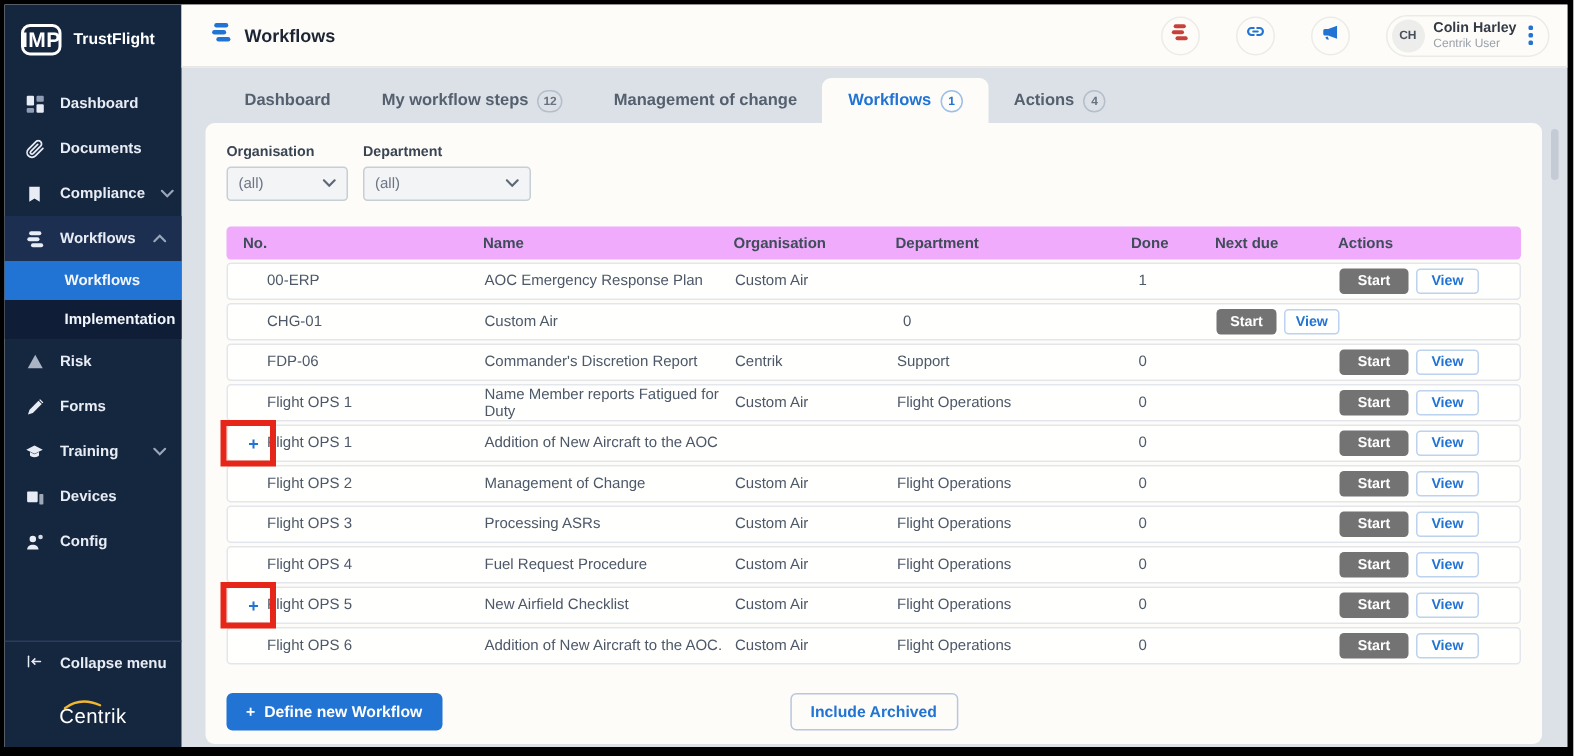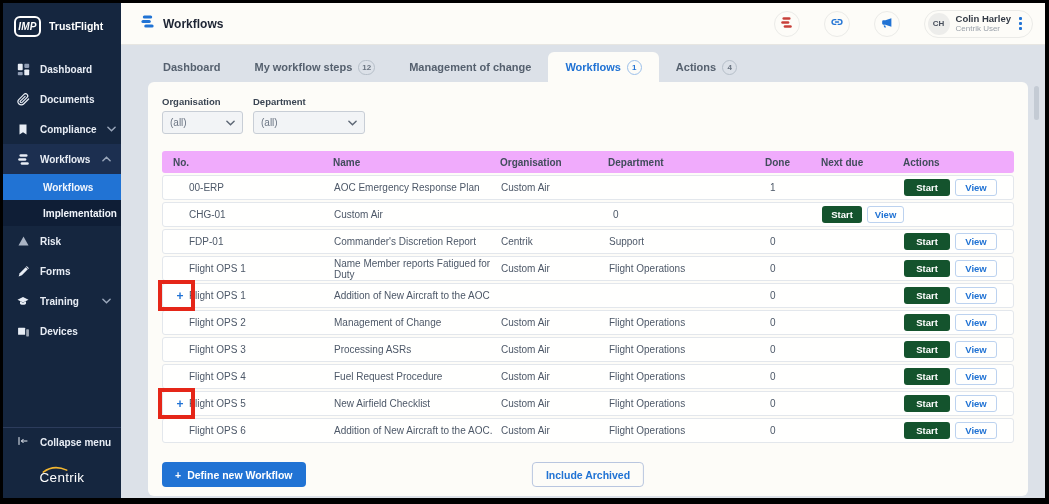--- a/index.html
+++ b/index.html
@@ -2,21 +2,21 @@
 <html><head>
 <meta charset="utf-8">
 <style>
   * { box-sizing: border-box; margin: 0; padding: 0; }
   body { width: 1049px; height: 504px; font-family: "Liberation Sans", sans-serif; background:#fff; }
   .frame { width:1049px; height:504px; border:3px solid #000; border-right-width:4px; border-bottom-width:6px; display:flex; background:#dce1e8; overflow:hidden; }
 
   
   .sidebar { width:118px; flex-shrink:0; background:#15263f; color:#e8edf5; display:flex; flex-direction:column; }
   .logo-row { height:46px; display:flex; align-items:center; gap:8px; padding-left:11px; flex-shrink:0; }
-  .logo-box { width:27px; height:21px; border:2px solid #fff; border-radius:6px; display:flex; align-items:center; justify-content:center; font-size:10px; font-weight:700; color:#fff; letter-spacing:.3px;font-style:italic; }
+  .logo-box { width:27px; height:21px; border:2px solid #fff; border-radius:6px; display:flex; align-items:center; justify-content:center; font-size:14px; font-weight:700; color:#fff; letter-spacing:.3px; }
   .brand-name { font-size:10.5px; font-weight:700; color:#fff; }
   .nav { display:flex; flex-direction:column; margin-top:5px; }
   .nav-item { height:30px; display:flex; align-items:center; gap:10px; padding:0 9px 0 13px; font-size:10px; font-weight:600; color:#e8edf5; }
   .nav-item .ic { width:14px; height:14px; display:flex; align-items:center; justify-content:center; flex-shrink:0; }
   .nav-item .lbl { flex:1; }
   .nav-item .chev { width:10px; display:flex; }
   .nav-item.parent-open { background:#1c2f50; }
   .sub-item { height:26px; display:flex; align-items:center; padding-left:40px; font-size:10px; font-weight:600; color:#f2f6fc; }
   .sub-item.active { background:#2173d4; }
   .sub-item.alt { background:#0f1e36; }
@@ -41,39 +41,39 @@
   .kebab { display:flex; flex-direction:column; gap:2px; padding:2px 2px; }
   .kebab i { width:3px; height:3px; background:#2173d4; border-radius:1px; display:block; }
 
   .content { flex:1; position:relative; padding-top:7px; }
   .tabs { display:flex; margin-left:25px; height:30px; }
   .tab { display:inline-flex; align-items:center; gap:6px; padding:0 17px; font-size:11px; font-weight:700; color:#55606e; }
   .tab.active { background:#fdfcf8; border-radius:6px 6px 0 0; color:#2173d4; }
   .badge { min-width:15px; height:15px; border-radius:8px; border:1px solid #b6bfc9; color:#68727f; font-size:8px; font-weight:700; display:inline-flex; align-items:center; justify-content:center; padding:0 3px; background:transparent; }
   .tab.active .badge { border-color:#9cc0ea; color:#2173d4; }
 
-  .panel { margin:0 17px 0 27px; height:414px; background:#fdfcf8; border-radius:6px; padding:0 14px; position:relative; }
+  .panel { margin:0 17px 0 16px; height:414px; background:#fdfcf8; border-radius:6px; padding:0 14px; position:relative; }
   .scroll-thumb { position:absolute; top:41px; right:6px; width:5px; height:34px; background:#c4cbd4; border-radius:3px; }
 
   .filters { padding-top:14px; display:flex; gap:10px; }
   .filter-label { font-size:9.5px; font-weight:700; color:#3a4553; margin-bottom:4px; }
   .select { height:23px; background:#f2f4f6; border:1px solid #c8ced6; border-radius:3px; display:flex; align-items:center; justify-content:space-between; padding:0 7px; font-size:10px; color:#6b7583; }
   .select.org { width:81px; }
   .select.dept { width:112px; }
 
   .tbl { margin-top:17px; }
   .tbl-head { display:grid; grid-template-columns:171px 167px 108px 157px 56px 82px 1fr; height:22px; align-items:center; background:#f0abfc; border-radius:3px; font-size:10px; font-weight:700; color:#414c5b; }
   .tbl-head .c0 { padding-left:11px; }
   .rows-wrap { position:relative; margin-top:2px; }
   .row { display:grid; grid-template-columns:171px 167px 108px 157px 56px 82px 1fr; height:25px; align-items:center; background:#fffffe; border:1px solid #e3e7ec; border-radius:3px; margin-bottom:2px; font-size:10px; color:#4d5868; }
   .no-cell { display:flex; align-items:center; padding-left:8px; }
   .expand-slot { width:18px; flex-shrink:0; text-align:center; color:#2173d4; font-weight:700; font-size:12px; line-height:1; }
   .done-cell { padding-left:4px; }
   .actions-cell { display:flex; gap:5px; }
-  .btn-start { width:46px; height:17px; background:#14532d; color:#fff; border:none; border-radius:3px; font-size:9.5px; font-weight:700; display:flex; align-items:center; justify-content:center; font-family:inherit; }
+  .btn-start { width:46px; height:17px; background:#737373; color:#fff; border:none; border-radius:3px; font-size:9.5px; font-weight:700; display:flex; align-items:center; justify-content:center; font-family:inherit; }
   .btn-view { width:42px; height:17px; background:#fffffe; color:#2173d4; border:1px solid #bcd2ef; border-radius:3px; font-size:9.5px; font-weight:700; display:flex; align-items:center; justify-content:center; font-family:inherit; }
   .red-box { position:absolute; left:-4px; width:37px; height:31px; border:4px solid #e52618; z-index:3; }
   .red-box.b1 { top:105px; }
   .red-box.b2 { top:213px; }
 
   .panel-footer { margin-top:19px; position:relative; height:25px; }
   .btn-define { height:25px; padding:0 13px; background:#2173d4; color:#fff; border:none; border-radius:4px; font-size:10.5px; font-weight:700; display:inline-flex; align-items:center; gap:6px; font-family:inherit; }
   .btn-archived { position:absolute; left:50%; top:0; transform:translateX(-50%); height:25px; padding:0 13px; background:#fdfcf8; color:#2173d4; border:1px solid #b9c6df; border-radius:4px; font-size:10.5px; font-weight:700; display:inline-flex; align-items:center; font-family:inherit; }
 </style>
 </head>
@@ -185,20 +185,30 @@
       <div class="nav-item">
         <span class="ic">
             <svg width="13" height="13" viewBox="0 0 24 24" fill="#e8edf5">
               <rect x="2" y="5" width="13" height="13" rx="1"></rect>
               <rect x="17" y="8" width="5" height="13" rx="1" opacity=".65"></rect>
             </svg>
           </span>
         <span class="lbl">Devices</span>
       </div>
 
+      <div class="nav-item">
+        <span class="ic">
+            <svg width="13" height="13" viewBox="0 0 24 24" fill="#e8edf5">
+              <circle cx="9" cy="8" r="4"></circle>
+              <path d="M2 21c0-3.5 3.1-6 7-6s7 2.5 7 6z"></path>
+              <circle cx="18.5" cy="5.5" r="2.8" opacity=".9"></circle>
+            </svg>
+          </span>
+        <span class="lbl">Config</span>
+      </div>
     </nav>
 
     <div class="side-spacer"></div>
     <div class="side-divider"></div>
 
     <div class="collapse-item">
       <span class="ic"><svg width="14" height="12" viewBox="0 0 24 24" fill="none" stroke="#e8edf5" stroke-width="2" stroke-linecap="round">
             <path d="M4 5v14"></path>
             <path d="M20 12H9"></path>
             <path d="M12.5 8.5L9 12l3.5 3.5"></path>
@@ -348,21 +358,21 @@
               <span></span>
               <span class="actions-cell">
                   <button class="btn-start">Start</button>
                   <button class="btn-view">View</button>
                 </span>
             </div>
 
             <div class="row">
               <span class="no-cell">
                   <span class="expand-slot"></span>
-                  <span>FDP-01</span>
+                  <span>FDP-06</span>
                 </span>
               <span>Commander's Discretion Report</span>
               <span>Centrik</span>
               <span>Support</span>
               <span class="done-cell">0</span>
               <span></span>
               <span class="actions-cell">
                   <button class="btn-start">Start</button>
                   <button class="btn-view">View</button>
                 </span>

